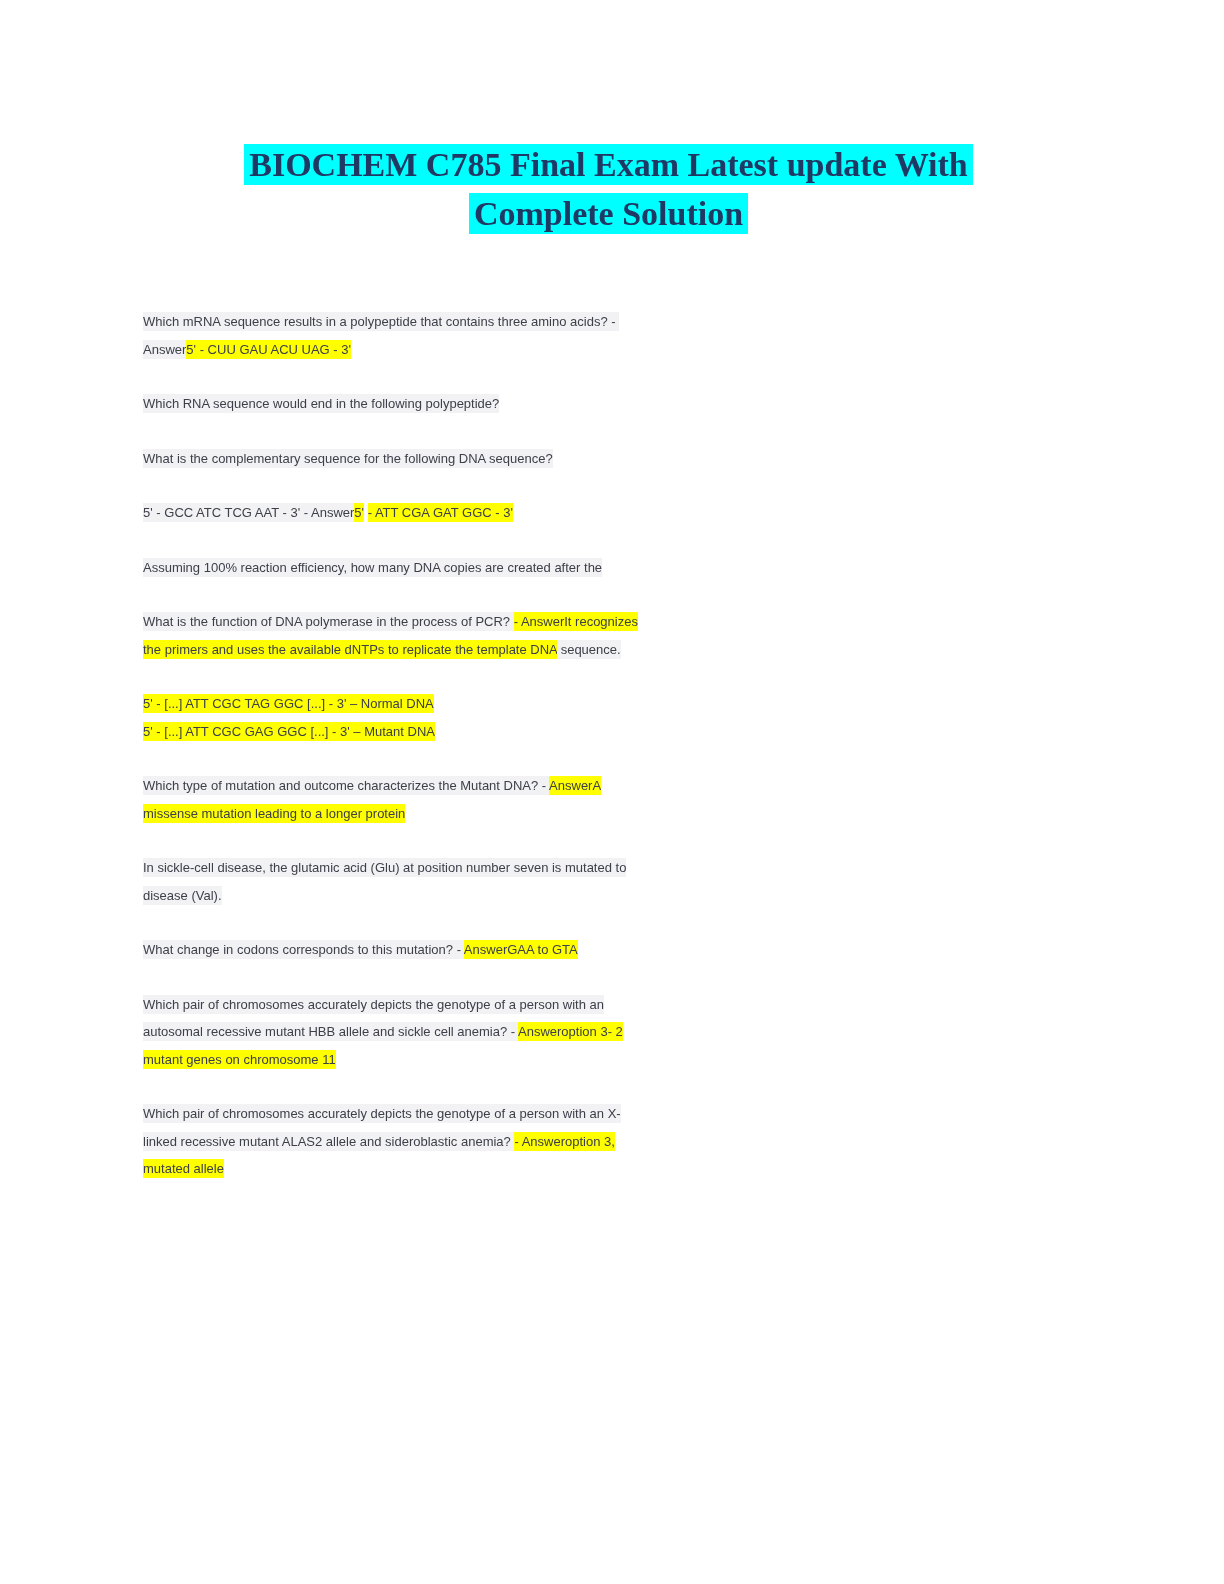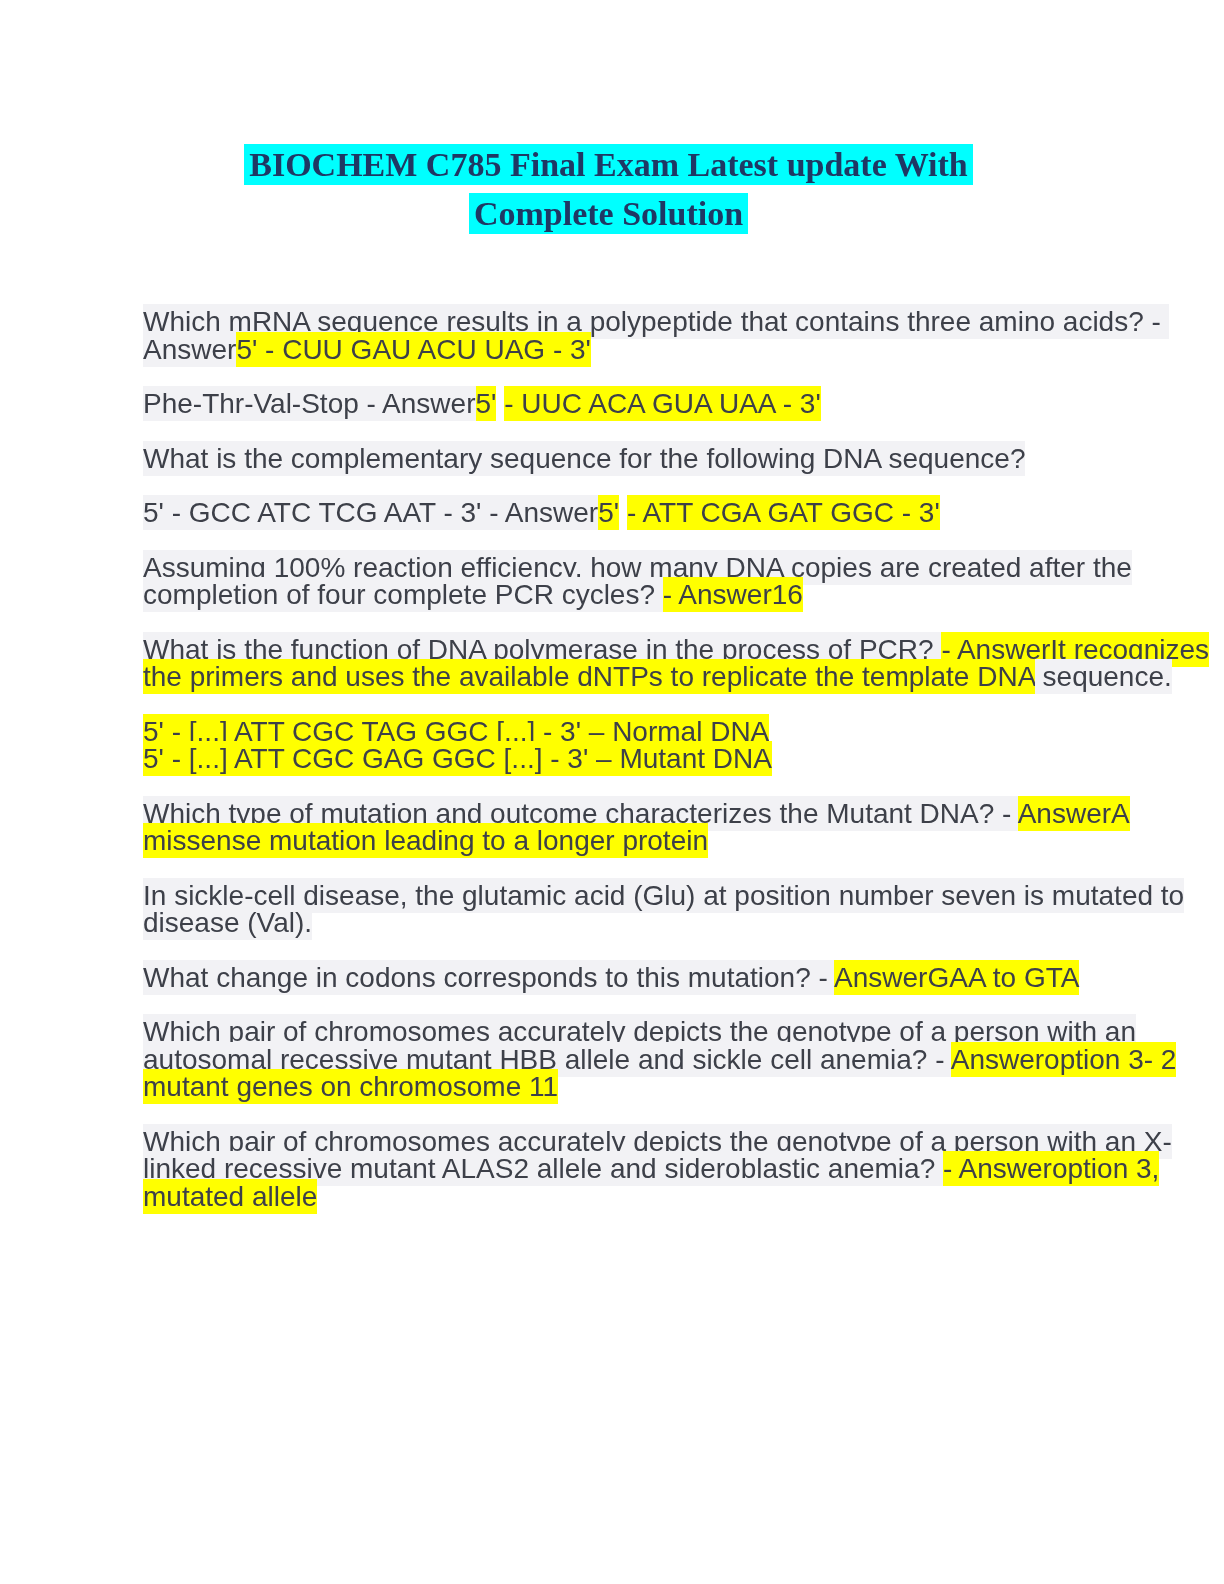--- a/index.html
+++ b/index.html
@@ -28,21 +28,21 @@
     height: 49px;
     line-height: 44px;
   }
   .title-line .cyan {
     background: var(--title-hl, #00ffff);
     padding: 2px 5px;
   }
   .content {
     margin: 67px 150px 0 143px;
     width: 895px;
-    font-size: 28px;
+    font-size: 13px;
     color: var(--body-color, #3d4049);
   }
   .para {
     margin: 27px 0 0 0;
     padding: 0;
   }
   .para:first-child {
     margin-top: 0;
   }
   .qa-line {
@@ -71,31 +71,30 @@
     <div class="title-line"><span class="cyan">BIOCHEM C785 Final Exam Latest update With</span></div>
     <div class="title-line"><span class="cyan">Complete Solution</span></div>
   </h1>
 
   <div class="content" id="qa-content">
       <div class="para">
         <div class="qa-line"><span class="seg-txt">Which mRNA sequence results in a polypeptide that contains three amino acids? - </span></div>
         <div class="qa-line"><span class="seg-txt">Answer</span><span class="seg-hl">5' - CUU GAU ACU UAG - 3'</span></div>
       </div>
       <div class="para">
-        <div class="qa-line"><span class="seg-txt">Phe-Thr-Val-Stop - Answer</span><span class="seg-hl">5'</span><span class="seg-sp"> </span><span class="seg-hl">- UUC ACA GUA UAA - 3'</span></div>
+        <div class="qa-line"><span class="seg-txt">Which RNA sequence would end in the following polypeptide?</span></div>
       </div>
       <div class="para">
         <div class="qa-line"><span class="seg-txt">What is the complementary sequence for the following DNA sequence?</span></div>
       </div>
       <div class="para">
         <div class="qa-line"><span class="seg-txt">5' - GCC ATC TCG AAT - 3' - Answer</span><span class="seg-hl">5'</span><span class="seg-sp"> </span><span class="seg-hl">- ATT CGA GAT GGC - 3'</span></div>
       </div>
       <div class="para">
         <div class="qa-line"><span class="seg-txt">Assuming 100% reaction efficiency, how many DNA copies are created after the</span></div>
-        <div class="qa-line"><span class="seg-txt">completion of four complete PCR cycles? </span><span class="seg-hl">- Answer16</span></div>
       </div>
       <div class="para">
         <div class="qa-line"><span class="seg-txt">What is the function of DNA polymerase in the process of PCR? </span><span class="seg-hl">- AnswerIt recognizes</span></div>
         <div class="qa-line"><span class="seg-hl">the primers and uses the available dNTPs to replicate the template DNA</span><span class="seg-txt"> sequence.</span></div>
       </div>
       <div class="para">
         <div class="qa-line"><span class="seg-hl">5' - [...] ATT CGC TAG GGC [...] - 3' – Normal DNA</span></div>
         <div class="qa-line"><span class="seg-hl">5' - [...] ATT CGC GAG GGC [...] - 3' – Mutant DNA</span></div>
       </div>
       <div class="para">

